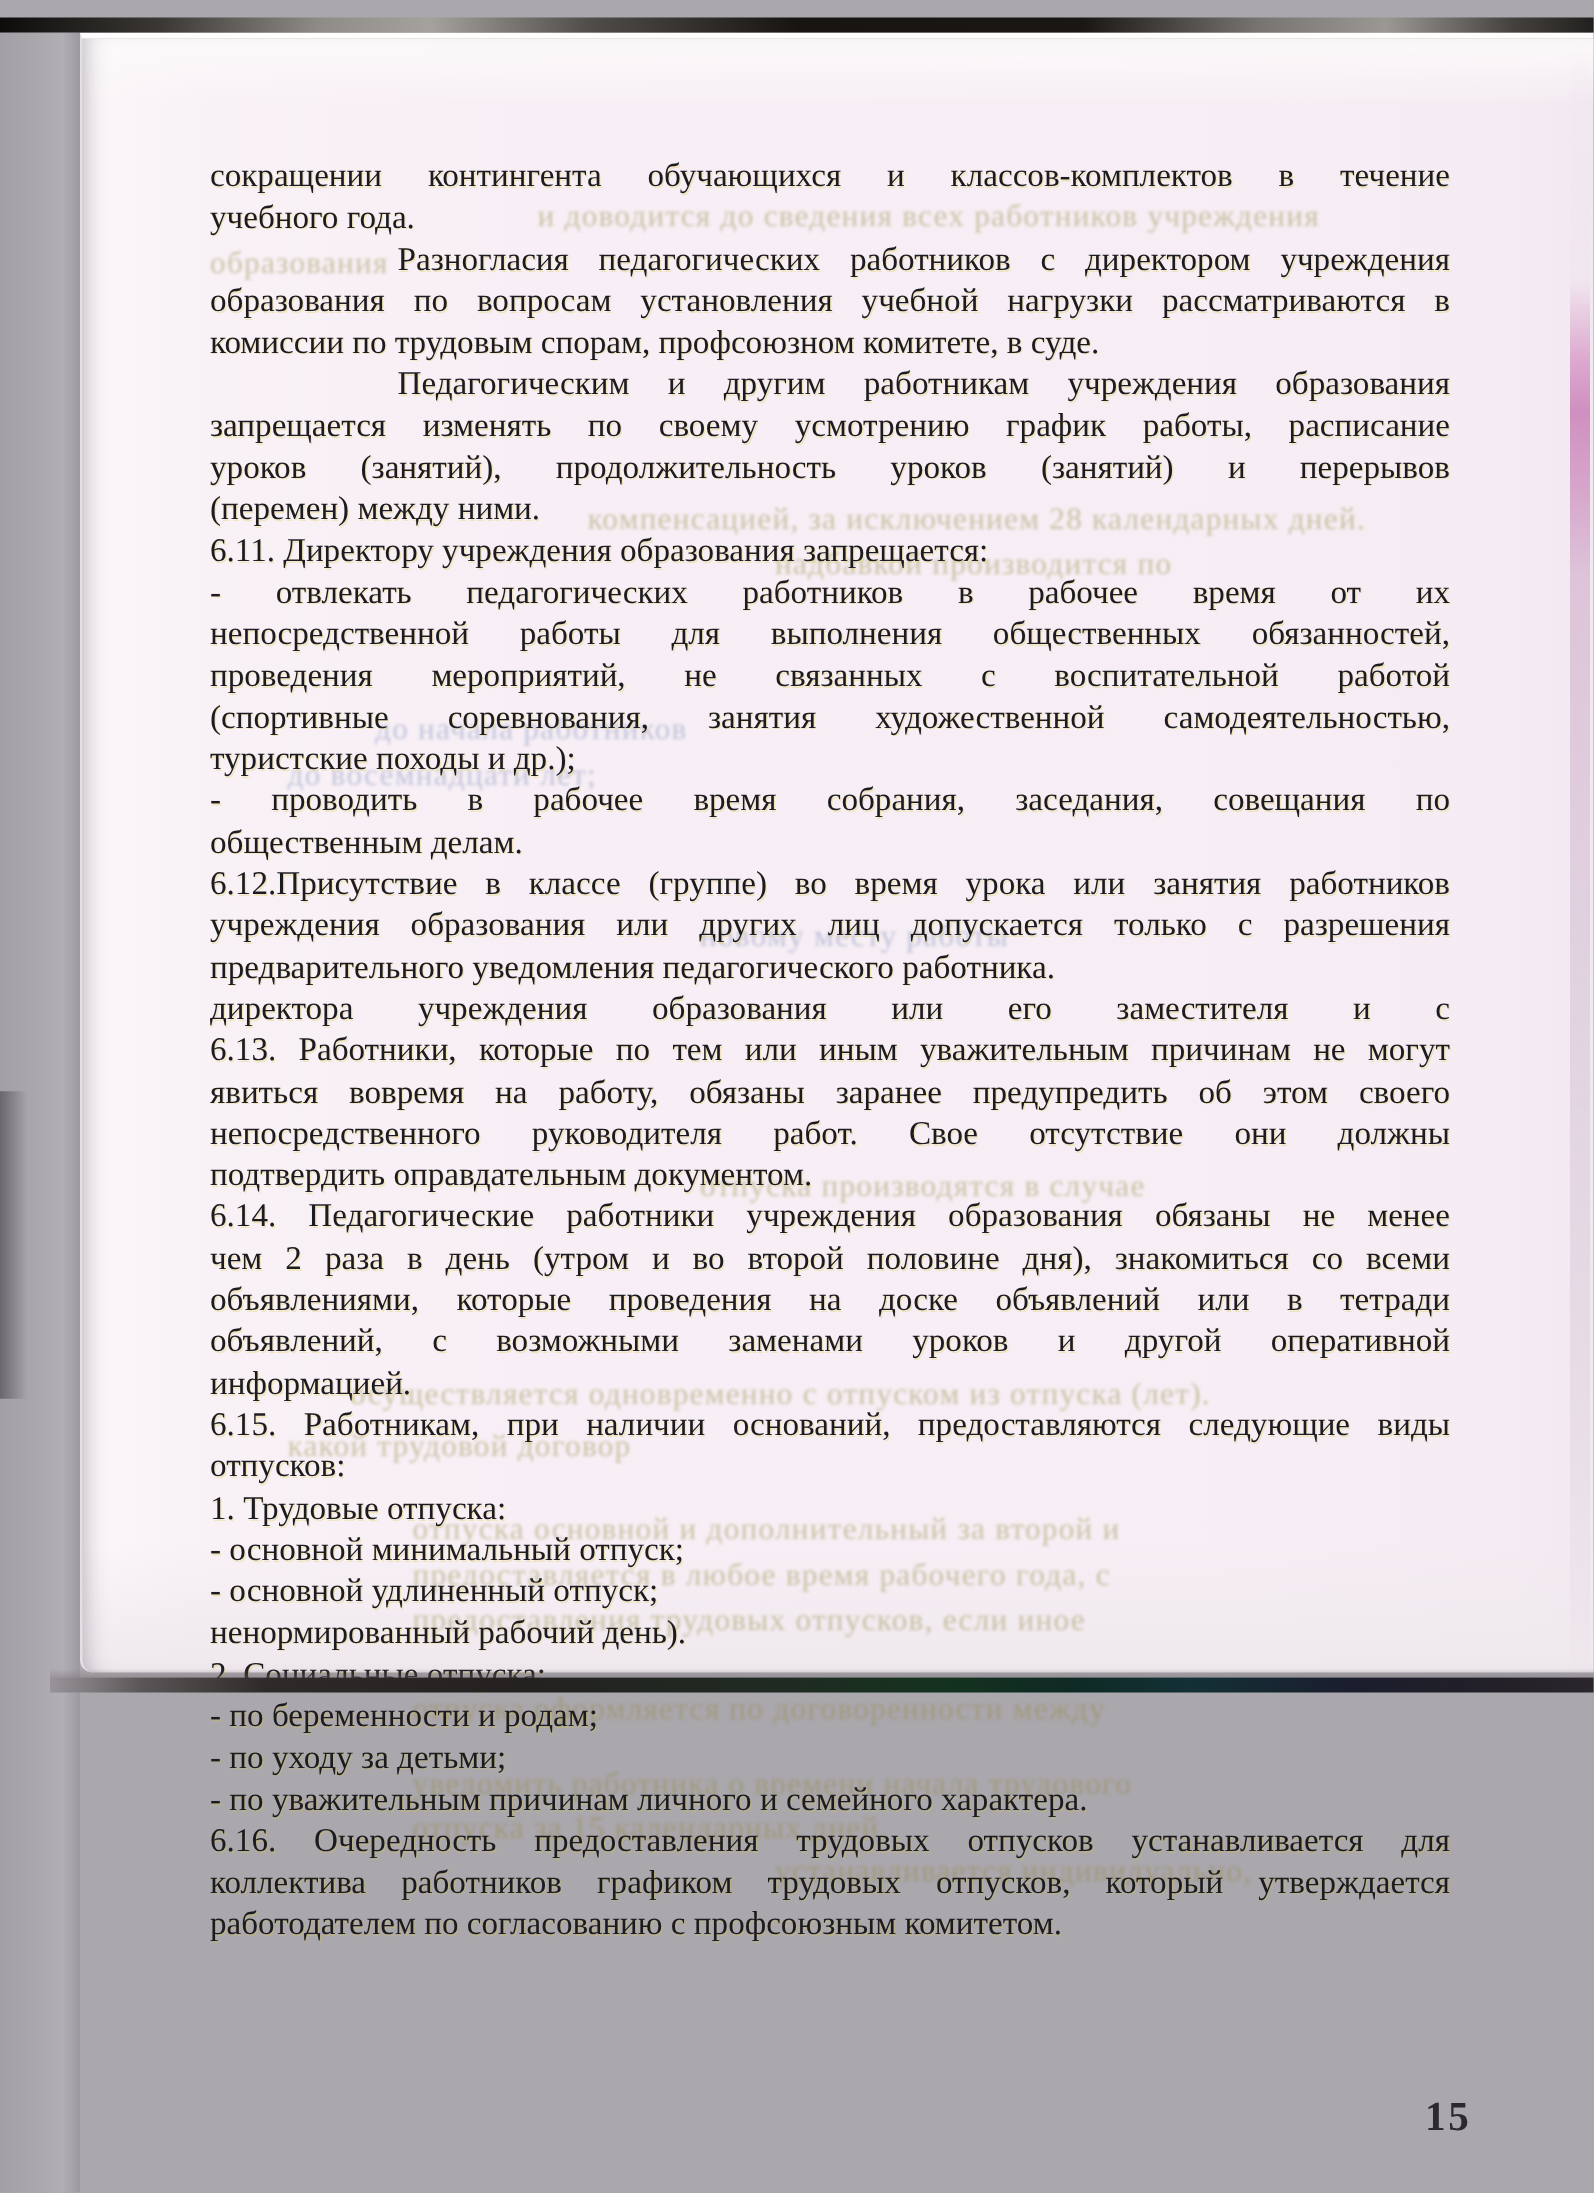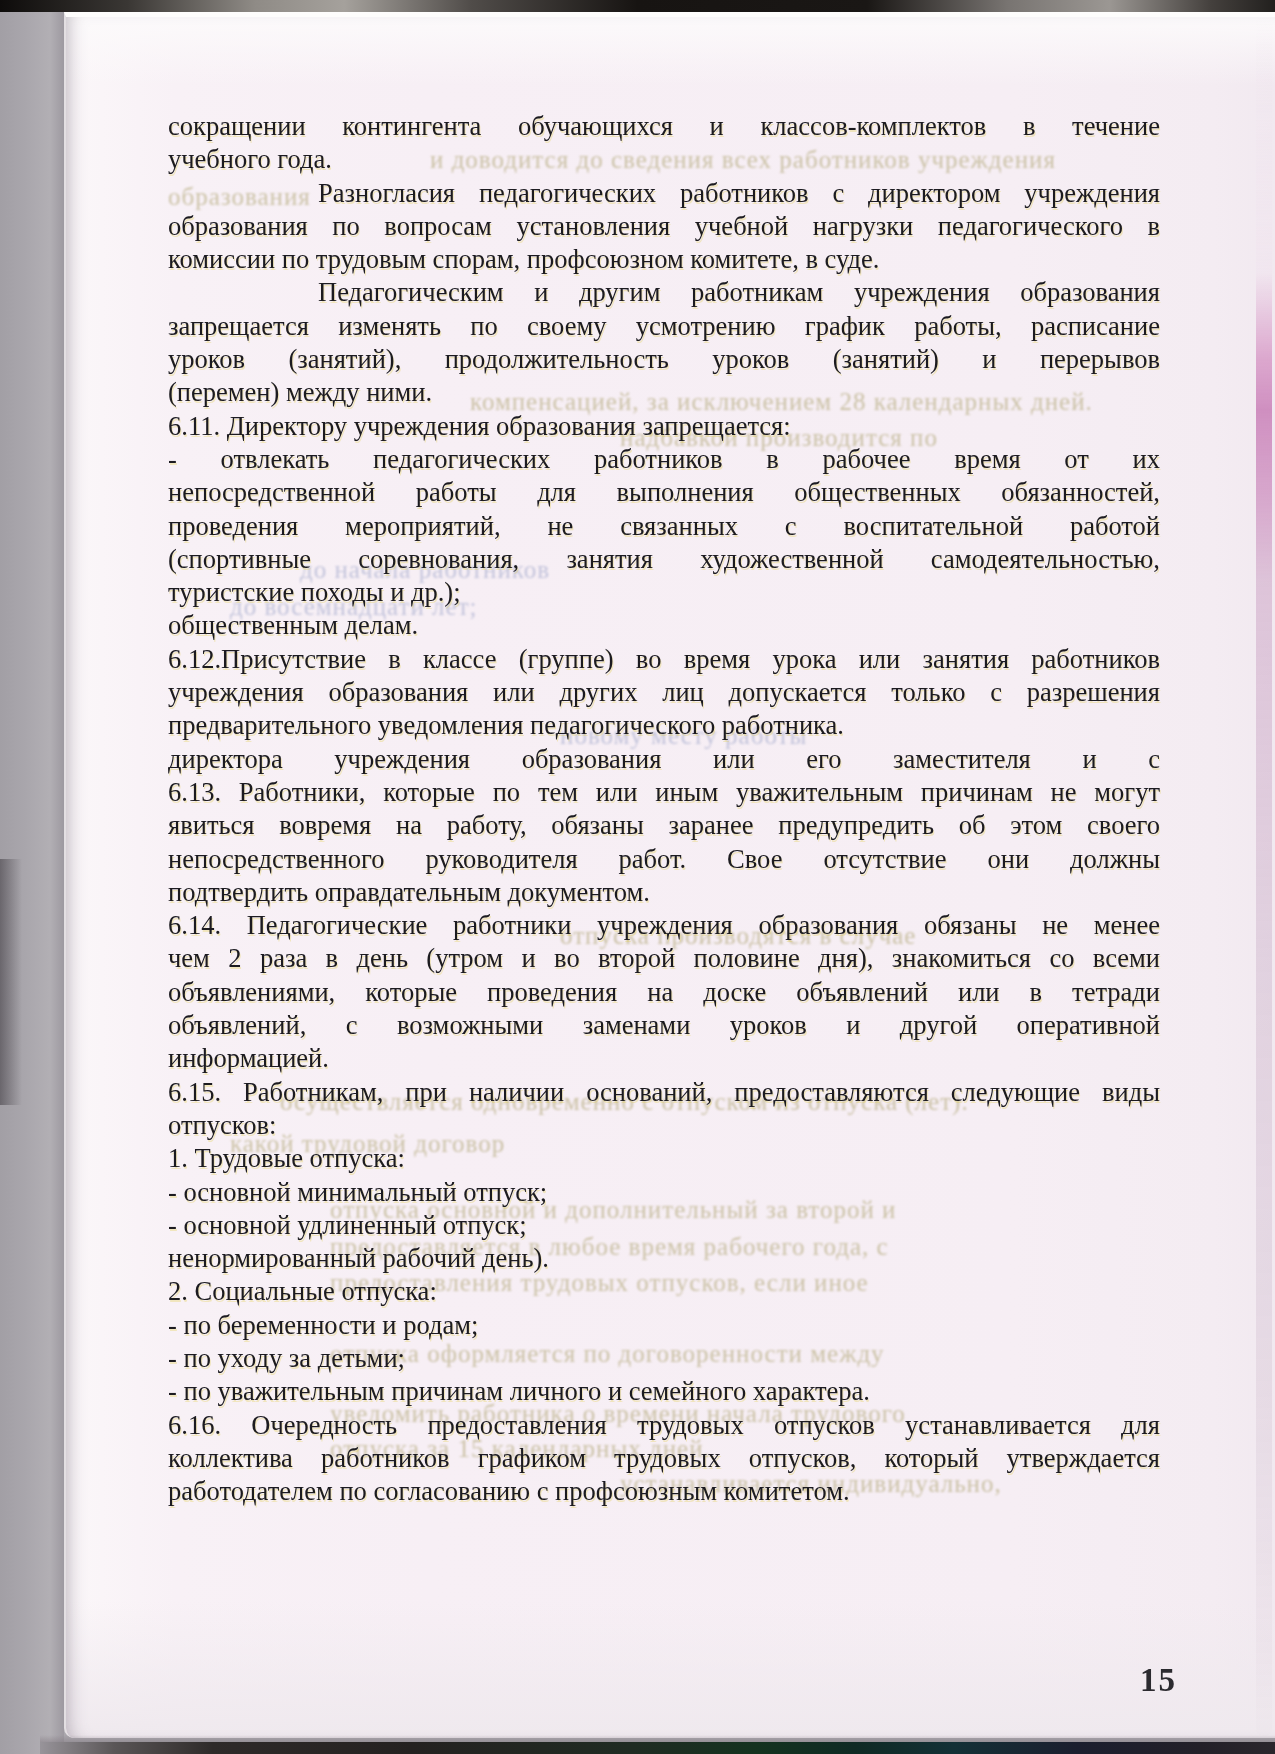--- a/index.html
+++ b/index.html
@@ -1,21 +1,21 @@
 <!DOCTYPE html>
 <html><head>
 <meta charset="utf-8">
 <style>
   html,body{margin:0;padding:0;}
   body{
     width:1275px;height:1754px;overflow:hidden;
     background:#aaa7ad;
     font-family:"Liberation Serif","DejaVu Serif",serif;
   }
-  .scan{position:relative;width:1275px;height:1754px;}
+  .scan{position:relative;width:1275px;height:1340px;margin-top:14px;}
 
   
   .edge-top{
     position:absolute;left:0;top:0;width:1275px;height:12px;z-index:6;
     background:linear-gradient(90deg,#0e0c0b 0%,#3a3734 10%,#8f8b86 20%,#a5a19c 27%,#504c49 37%,#171412 50%,#1a1715 68%,#787471 79%,#9b9793 87%,#44403d 95%,#22201e 100%);
   }
 
   
   .band-left{
     position:absolute;left:0;top:0;width:64px;height:1754px;z-index:1;
@@ -111,32 +111,33 @@
       <div class="ghost olive" style="top: 1269px; left: 330px; width: 830px;">предоставления трудовых отпусков, если иное</div>
       <div class="ghost olive" style="top: 1340px; left: 330px; width: 810px;">отпуска оформляется по договоренности между</div>
       <div class="ghost olive" style="top: 1400px; left: 330px; width: 810px;">уведомить работника о времени начала трудового</div>
       <div class="ghost olive" style="top: 1435px; left: 330px; width: 560px;">отпуска за 15 календарных дней.</div>
       <div class="ghost olive" style="top: 1470px; left: 620px; width: 545px;">устанавливается индивидуально,</div>
     </div>
   <div class="textblock" id="textblock">
       <div class="line">сокращении контингента обучающихся и классов-комплектов в течение</div>
       <div class="line pend">учебного года.</div>
       <div class="line ind">Разногласия педагогических работников с директором учреждения</div>
-      <div class="line">образования по вопросам установления учебной нагрузки педагогического в</div>
+      <div class="line">образования по вопросам установления учебной нагрузки рассматриваются в</div>
       <div class="line pend">комиссии по трудовым спорам, профсоюзном комитете, в суде.</div>
       <div class="line ind">Педагогическим и другим работникам учреждения образования</div>
       <div class="line">запрещается изменять по своему усмотрению график работы, расписание</div>
       <div class="line">уроков (занятий), продолжительность уроков (занятий) и перерывов</div>
       <div class="line pend">(перемен) между ними.</div>
       <div class="line pend">6.11. Директору учреждения образования запрещается:</div>
       <div class="line">- отвлекать педагогических работников в рабочее время от их</div>
       <div class="line">непосредственной работы для выполнения общественных обязанностей,</div>
       <div class="line">проведения мероприятий, не связанных с воспитательной работой</div>
       <div class="line">(спортивные соревнования, занятия художественной самодеятельностью,</div>
       <div class="line pend">туристские походы и др.);</div>
+      <div class="line">- проводить в рабочее время собрания, заседания, совещания по</div>
       <div class="line pend">общественным делам.</div>
       <div class="line">6.12.Присутствие в классе (группе) во время урока или занятия работников</div>
       <div class="line">учреждения образования или других лиц допускается только с разрешения</div>
       <div class="line pend">предварительного уведомления педагогического работника.</div>
       <div class="line">директора учреждения образования или его заместителя и с</div>
       <div class="line">6.13. Работники, которые по тем или иным уважительным причинам не могут</div>
       <div class="line">явиться вовремя на работу, обязаны заранее предупредить об этом своего</div>
       <div class="line">непосредственного руководителя работ. Свое отсутствие они должны</div>
       <div class="line pend">подтвердить оправдательным документом.</div>
       <div class="line">6.14. Педагогические работники учреждения образования обязаны не менее</div>

